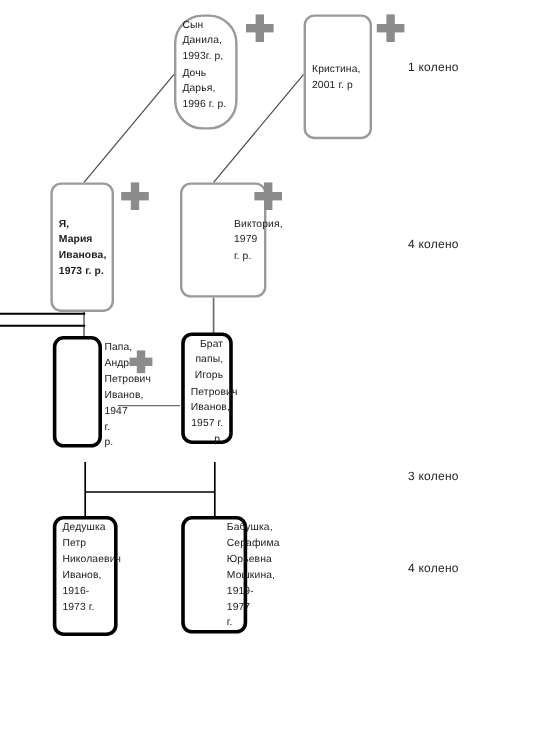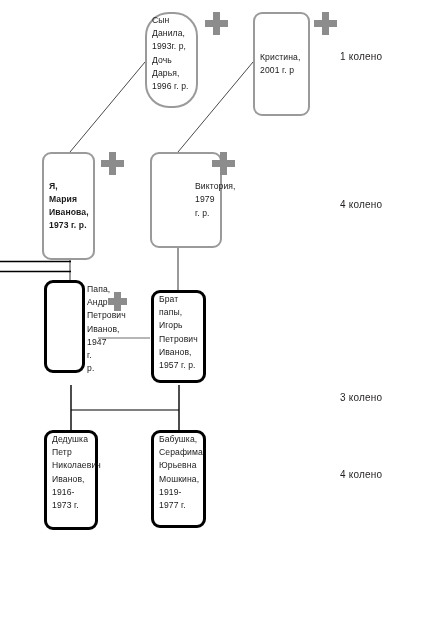--- a/index.html
+++ b/index.html
@@ -158,29 +158,29 @@
 
   <div class="person-box black align-top" style="left:44px; top:280px; width:40px; height:93px;padding-left:35px;">
     <span class="person-text">Папа, Андрей Петрович Иванов, 1947 г. р.</span>
   </div>
 
   <div class="plus-mark" style="left:108px; top:292px; width:19px; height:19px;">
     <span class="bar-h"></span>
     <span class="bar-v"></span>
   </div>
 
-  <div class="person-box black align-top" style="left:151px; top:290px; width:55px; height:93px;">
+  <div class="person-box black align-top" style="left:151px; top:277px; width:43px; height:93px;text-align:right;">
     <span class="person-text">Брат папы, Игорь Петрович Иванов, 1957 г. р.</span>
   </div>
 
   <div class="gen-label" style="left:340px; top:344px;margin-top:48px;">3 колено</div>
 
   <div class="person-box black align-top" style="left:44px; top:430px; width:54px; height:100px;">
     <span class="person-text">Дедушка Петр Николаевич Иванов, 1916-1973 г.</span>
   </div>
 
-  <div class="person-box black align-top" style="left:151px; top:430px; width:55px; height:98px;">
+  <div class="person-box black align-top" style="left:151px; top:430px; width:55px; height:98px;padding-left:30px;">
     <span class="person-text">Бабушка, Серафима Юрьевна Мошкина, 1919-1977 г.</span>
   </div>
 
   <div class="gen-label" style="left:340px; top:469px;">4 колено</div>
 
 </div>
 
 </body></html>

